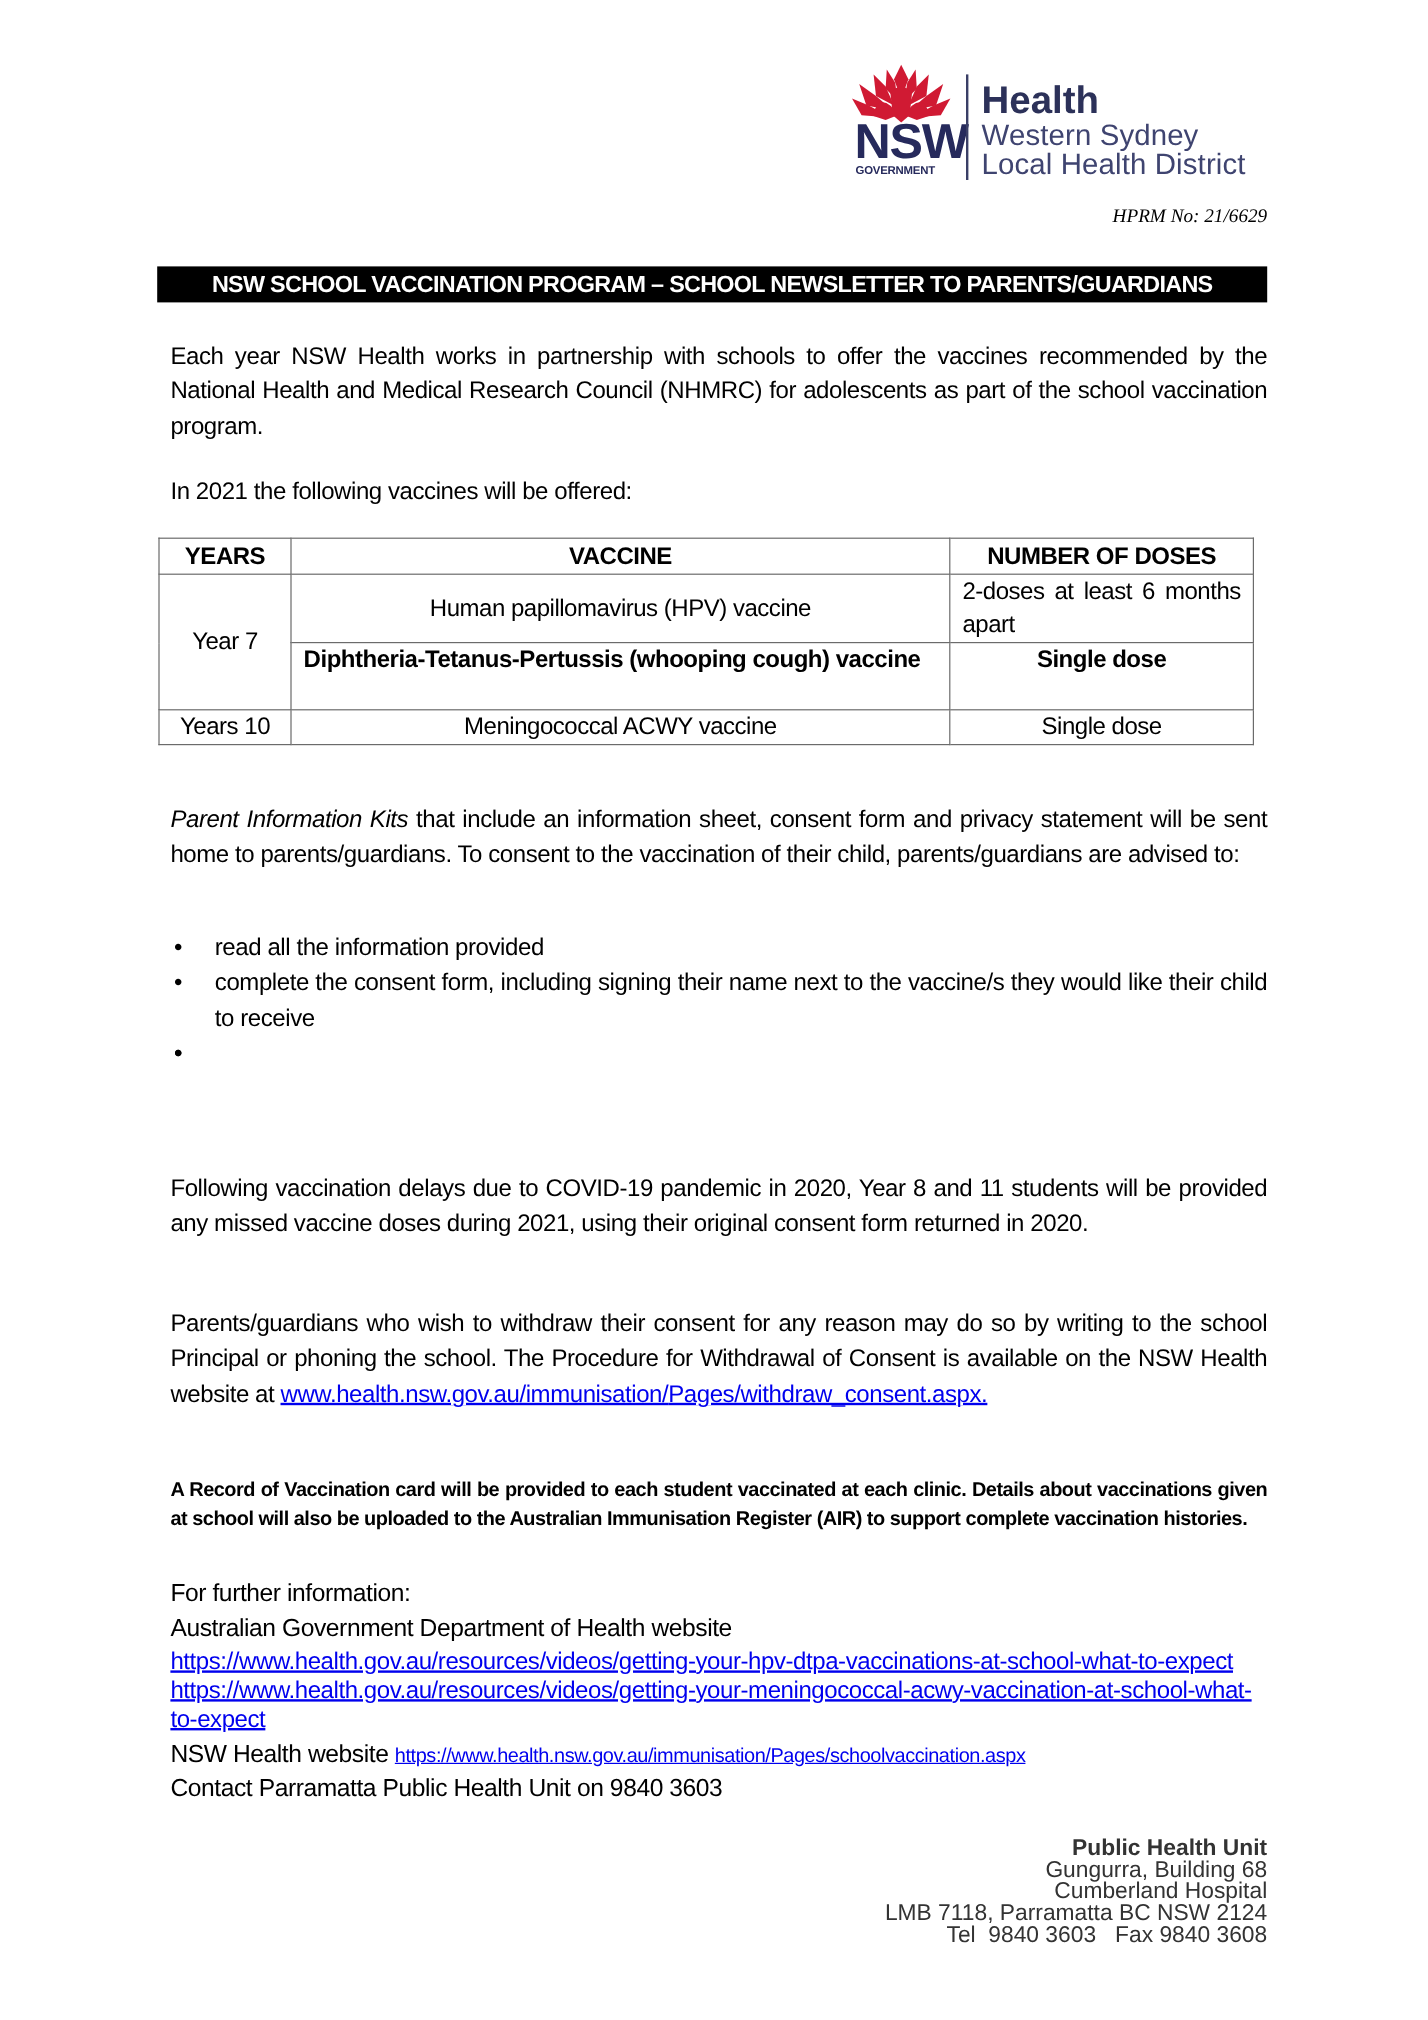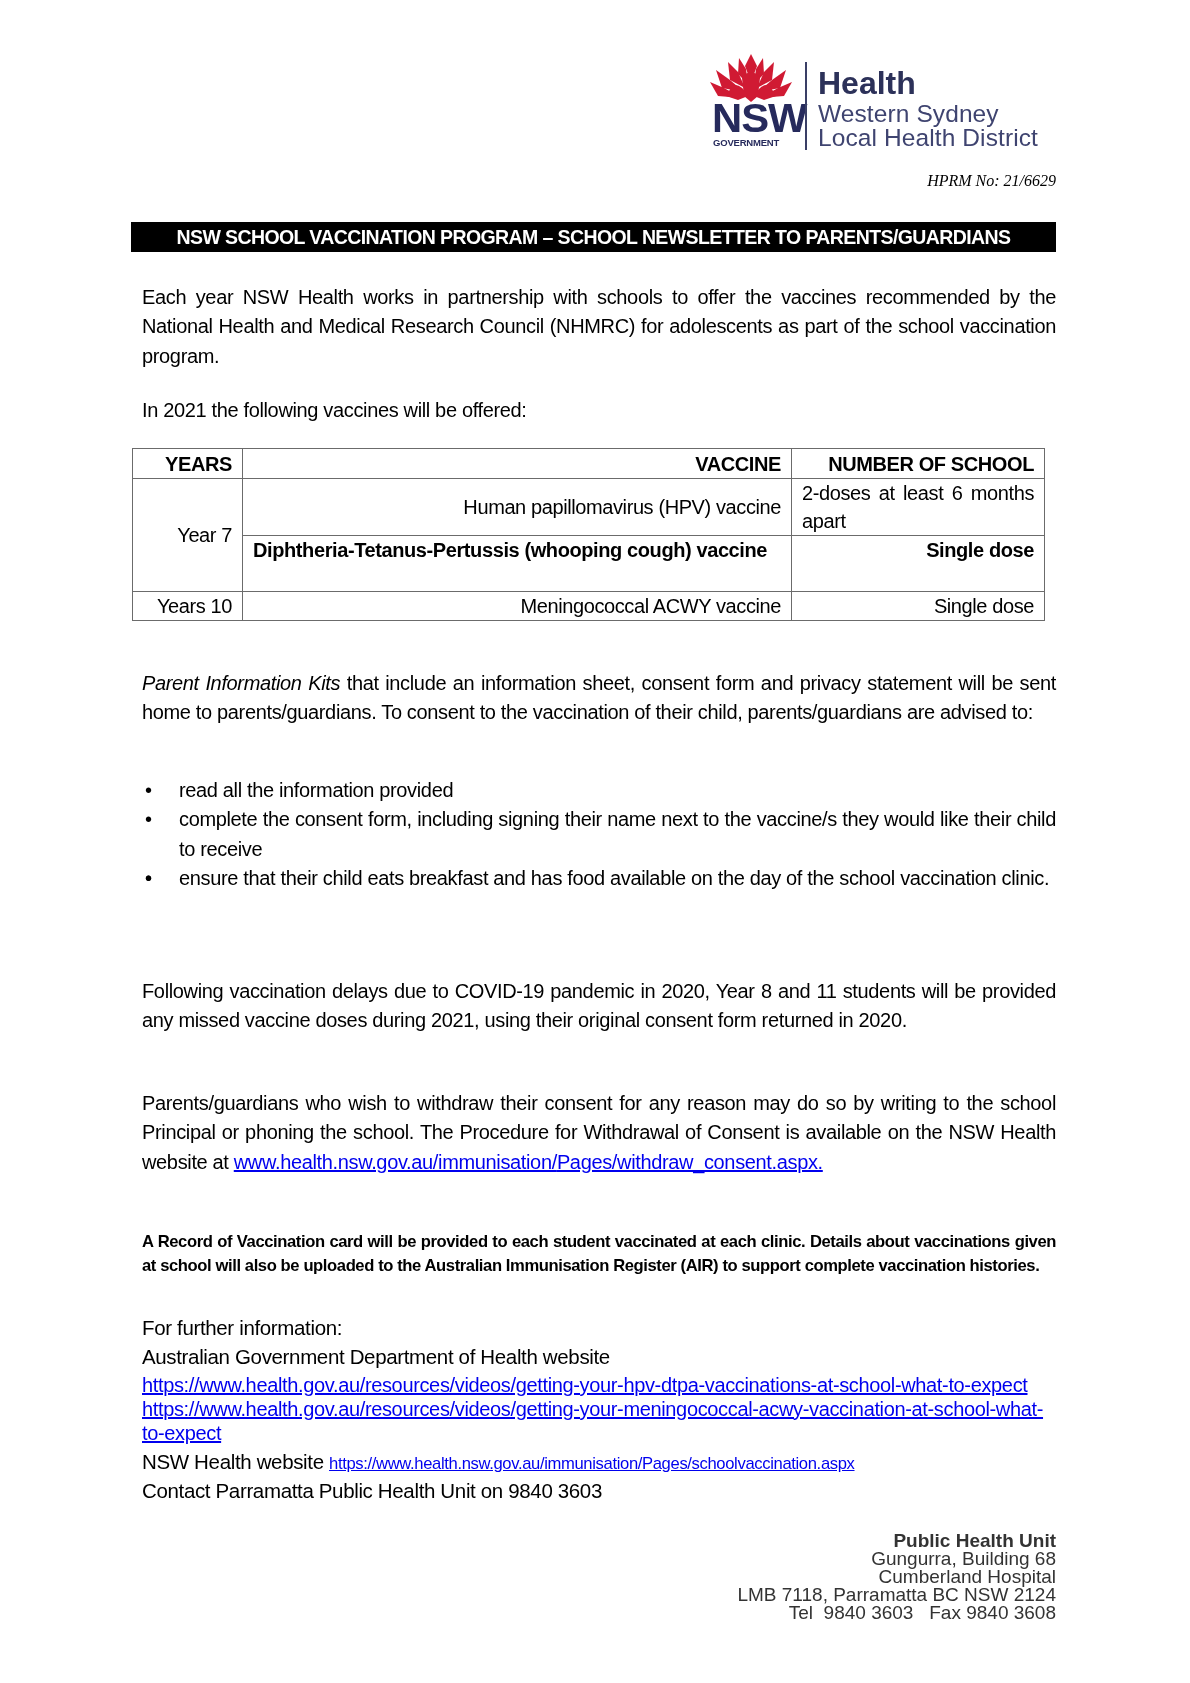--- a/index.html
+++ b/index.html
@@ -19,21 +19,21 @@
   .p1 { top:283px; }
   .p2 { top:396px; }
   .p3 { top:669px; }
   .p4 { top:977px; }
   .p5 { top:1089px; }
   .em { font-style:italic; }
   .bullets { left:142px; top:776px; width:914px; margin:0; padding:0; list-style:none; font-size:20px; line-height:29.3px; letter-spacing:-0.35px; }
   .bullets li { position:relative; padding-left:37px; text-align:justify; }
   .bullets li .dot { position:absolute; left:3px; top:0; }
   .vtable { position:absolute; left:132px; top:448px; width:913px; border-collapse:collapse; font-size:20px; letter-spacing:-0.4px; }
-  .vtable td, .vtable th { border:1.5px solid #6b6b6b; padding:0 10px; vertical-align:middle; line-height:28px; text-align:right; }
+  .vtable td, .vtable th { border:1.5px solid #6b6b6b; padding:0 10px; vertical-align:middle; line-height:28px; text-align:center; }
   .vtable th { font-weight:bold; height:29px; }
   .vtable .c1 { width:89px; }
   .vtable .c2 { width:528px; }
   .vtable .c3 { width:232px; }
   .just { text-align:justify !important; text-align-last:auto; }
   .jl { display:block; text-align:justify; text-align-last:justify; }
   .link { color:#0000ee; text-decoration:underline; }
   .bold-para { left:142px; top:1230px; width:914px; font-size:16.6px; font-weight:bold; line-height:24.2px; letter-spacing:-0.4px; text-align:justify; }
   .info { left:142px; width:914px; letter-spacing:-0.35px; }
   .info-big { font-size:20.5px; line-height:29px; }
@@ -74,21 +74,21 @@
 <div class="abs banner">NSW SCHOOL VACCINATION PROGRAM – SCHOOL NEWSLETTER TO PARENTS/GUARDIANS</div>
 
 <div class="abs body-text p1">Each year NSW Health works in partnership with schools to offer the vaccines recommended by the National Health and Medical Research Council (NHMRC) for adolescents as part of the school vaccination program.</div>
 <div class="abs body-text p2">In 2021 the following vaccines will be offered:</div>
 
 <table class="vtable">
   <tbody>
       <tr>
     <th class="c1">YEARS</th>
     <th class="c2">VACCINE</th>
-    <th class="c3">NUMBER OF SCHOOL</th>
+    <th class="c3">NUMBER OF DOSES</th>
   </tr>
   <tr style="height:56px;">
     <td rowspan="2">Year 7</td>
     <td>Human papillomavirus (HPV) vaccine</td>
     <td class="just">
           <span class="jl" style="text-align-last:left;">2-doses at least 6 months apart</span>
         </td>
   </tr>
   <tr style="height:56px;font-weight:bold;">
     <td class="just" style="vertical-align:top;"><span>Diphtheria-Tetanus-Pertussis (whooping cough) vaccine</span></td>
@@ -101,21 +101,21 @@
   </tr>
 </tbody>
   </table>
 
 <div class="abs body-text p3"><span class="em">Parent Information Kits</span><span> that include an information sheet, consent form and privacy statement will be sent home to parents/guardians. To consent to the vaccination of their child, parents/guardians are advised to:</span></div>
 
 <ul class="abs bullets">
   <li><span class="dot">•</span><span>read all the information provided</span></li>
   <li><span class="dot">•</span><span>complete the consent form, including signing their name next to the vaccine/s  they would like their child to receive</span></li>
   <li><span class="dot">•</span></li>
-  <li><span class="dot">•</span><span>ensure that their child eats breakfast and has food available on the day of the school vaccination clinic.</span></li>
+  <li><span class="dot">•</span></li>
 </ul>
 
 <div class="abs body-text p4">Following vaccination delays due to COVID-19 pandemic in 2020, Year 8 and 11 students will be provided any missed vaccine doses during 2021, using their original consent form returned in 2020.</div>
 
 <div class="abs body-text p5"><span>Parents/guardians who wish to withdraw their consent for any reason may do so by writing to the school Principal or phoning the school. The Procedure for Withdrawal of Consent is available on the NSW Health website at </span><a class="link"><span>www.health.nsw.gov.au/immunisation/</span><span>Pages/withdraw_consent.aspx.</span></a></div>
 
 <div class="abs bold-para">A Record of Vaccination card will be provided to each student vaccinated at each clinic. Details about vaccinations given at school will also be uploaded to the Australian Immunisation Register (AIR) to support complete vaccination histories.</div>
 
 <div class="abs info info-big" style="top:1313px;">For further information:</div>
 <div class="abs info info-big" style="top:1342px;">Australian Government Department of Health website</div>

